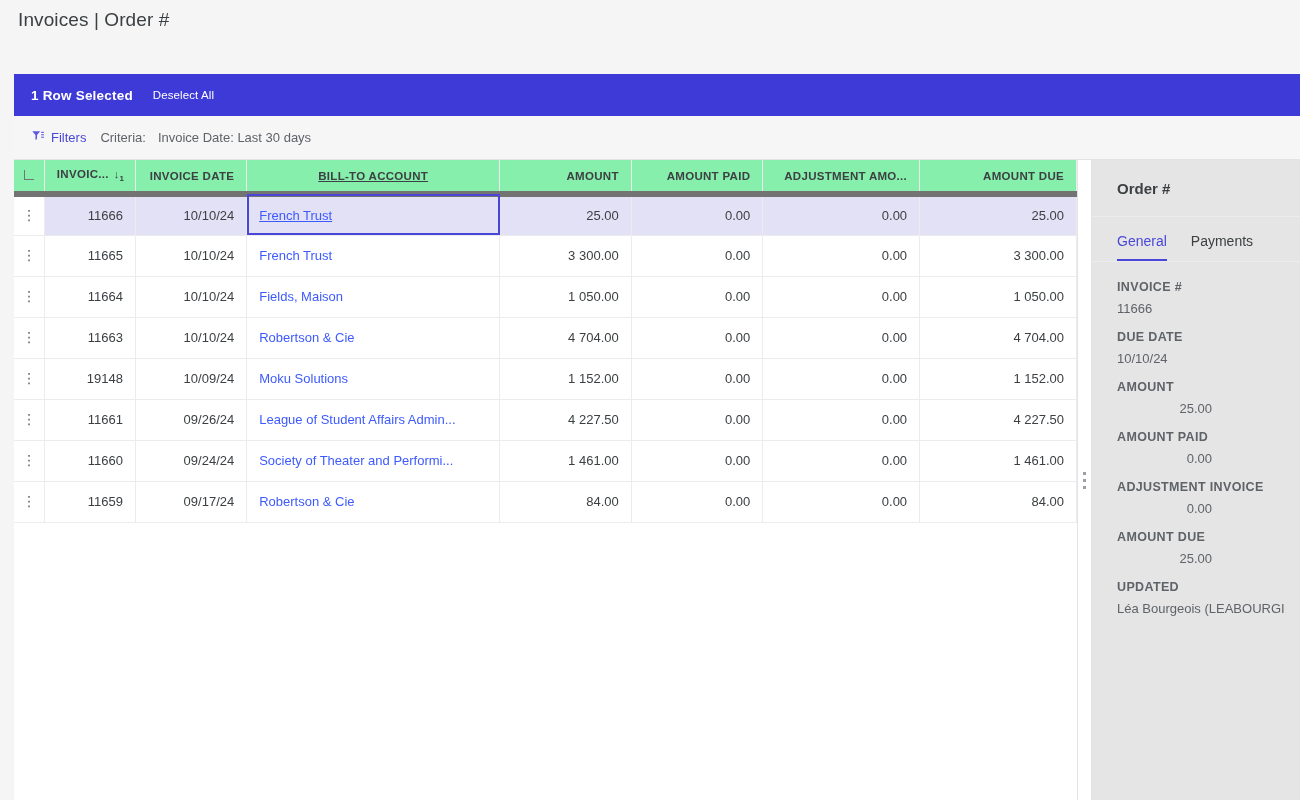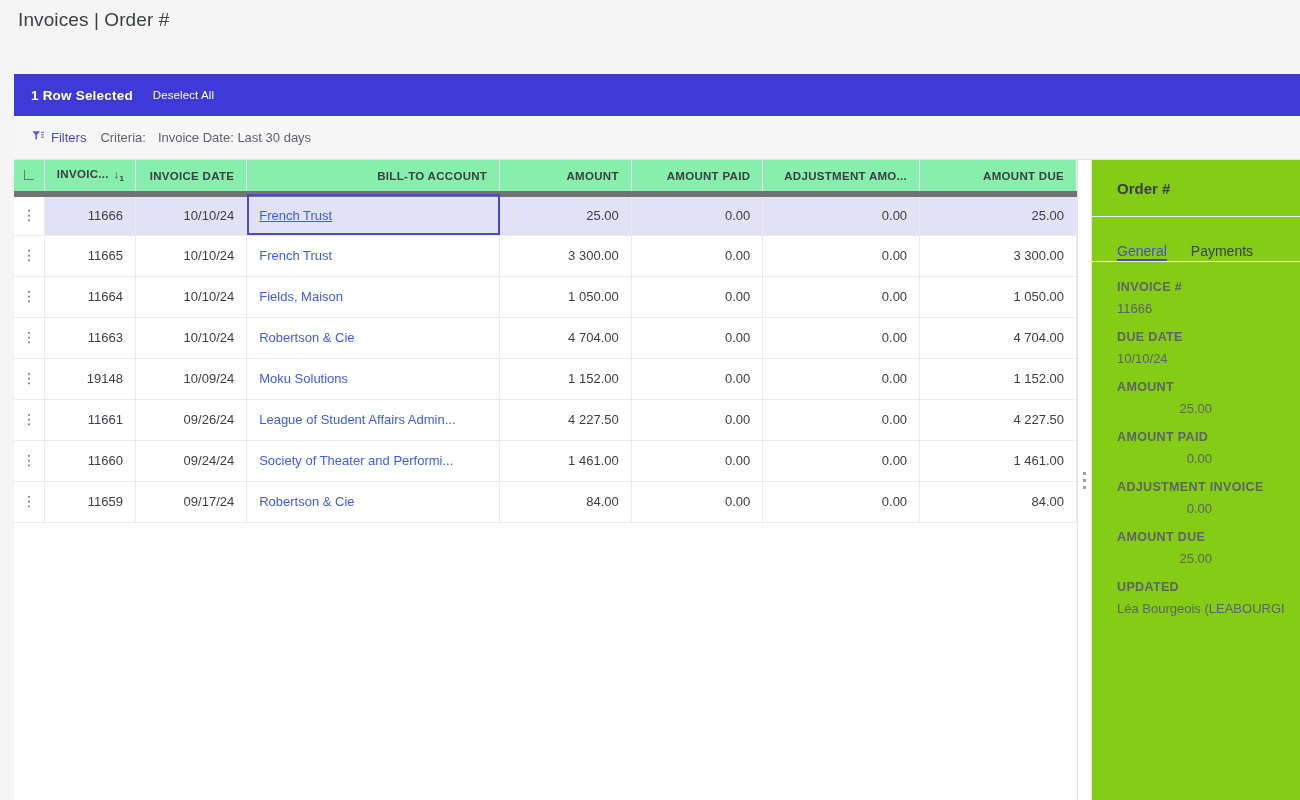--- a/index.html
+++ b/index.html
@@ -110,21 +110,21 @@
     font-size: 11.5px;
     font-weight: bold;
     letter-spacing: .3px;
     padding: 0 12px;
     white-space: nowrap;
     overflow: hidden;
     cursor: pointer;
   }
   #grid thead th.kebab-col { padding: 0; cursor: default; }
   #grid thead th.num { text-align: right; }
-  #grid thead th.txt { text-align: right; }
+  #grid thead th.txt { text-align: center; text-decoration: underline; }
   .sort-ind { display: inline-block; margin-left: 5px; font-size: 11px; }
   .sort-ind sub { font-size: 8px; }
   .corner-glyph {
     display: inline-block;
     width: 10px; height: 10px;
     border-left: 1.4px solid #70757a;
     border-bottom: 1.4px solid #70757a;
   }
 
   #grid tbody td {
@@ -160,39 +160,40 @@
     justify-content: center;
     cursor: col-resize;
   }
   #splitter .dots { display: flex; flex-direction: column; gap: 4px; }
   #splitter .dots i { width: 3px; height: 3px; background: #9aa0a6; display: block; }
 
   
   #detail-panel {
     flex: 1;
     border-left: 1px solid #e3e3e5;
-    background: #84cc16;
+    background: #e5e5e5;
     overflow: hidden;
   }
   #detail-header {
     height: 57px;
     display: flex; align-items: center;
     padding-left: 25px;
     border-bottom: 1px solid #ececee;
   }
   #detail-title { font-size: 15px; font-weight: bold; color: #3c4043; }
   #detail-tabs {
     display: flex; gap: 24px;
     padding-left: 25px;
     border-bottom: 1px solid #ececee;
     height: 45px;
     align-items: flex-end;
   }
   .tab {
     font-size: 14px; color: #3c4043;
+    padding-bottom: 10px;
     cursor: pointer;
     border-bottom: 2.5px solid transparent;
   }
   .tab.active { color: #4a47d8; border-bottom-color: #4a47d8; }
 
   #detail-fields { padding: 14px 0 0 25px; }
   .fld { margin-bottom: 2px; }
   .fld-label {
     font-size: 12.5px; font-weight: bold;
     color: #5f6368; letter-spacing: .35px;

